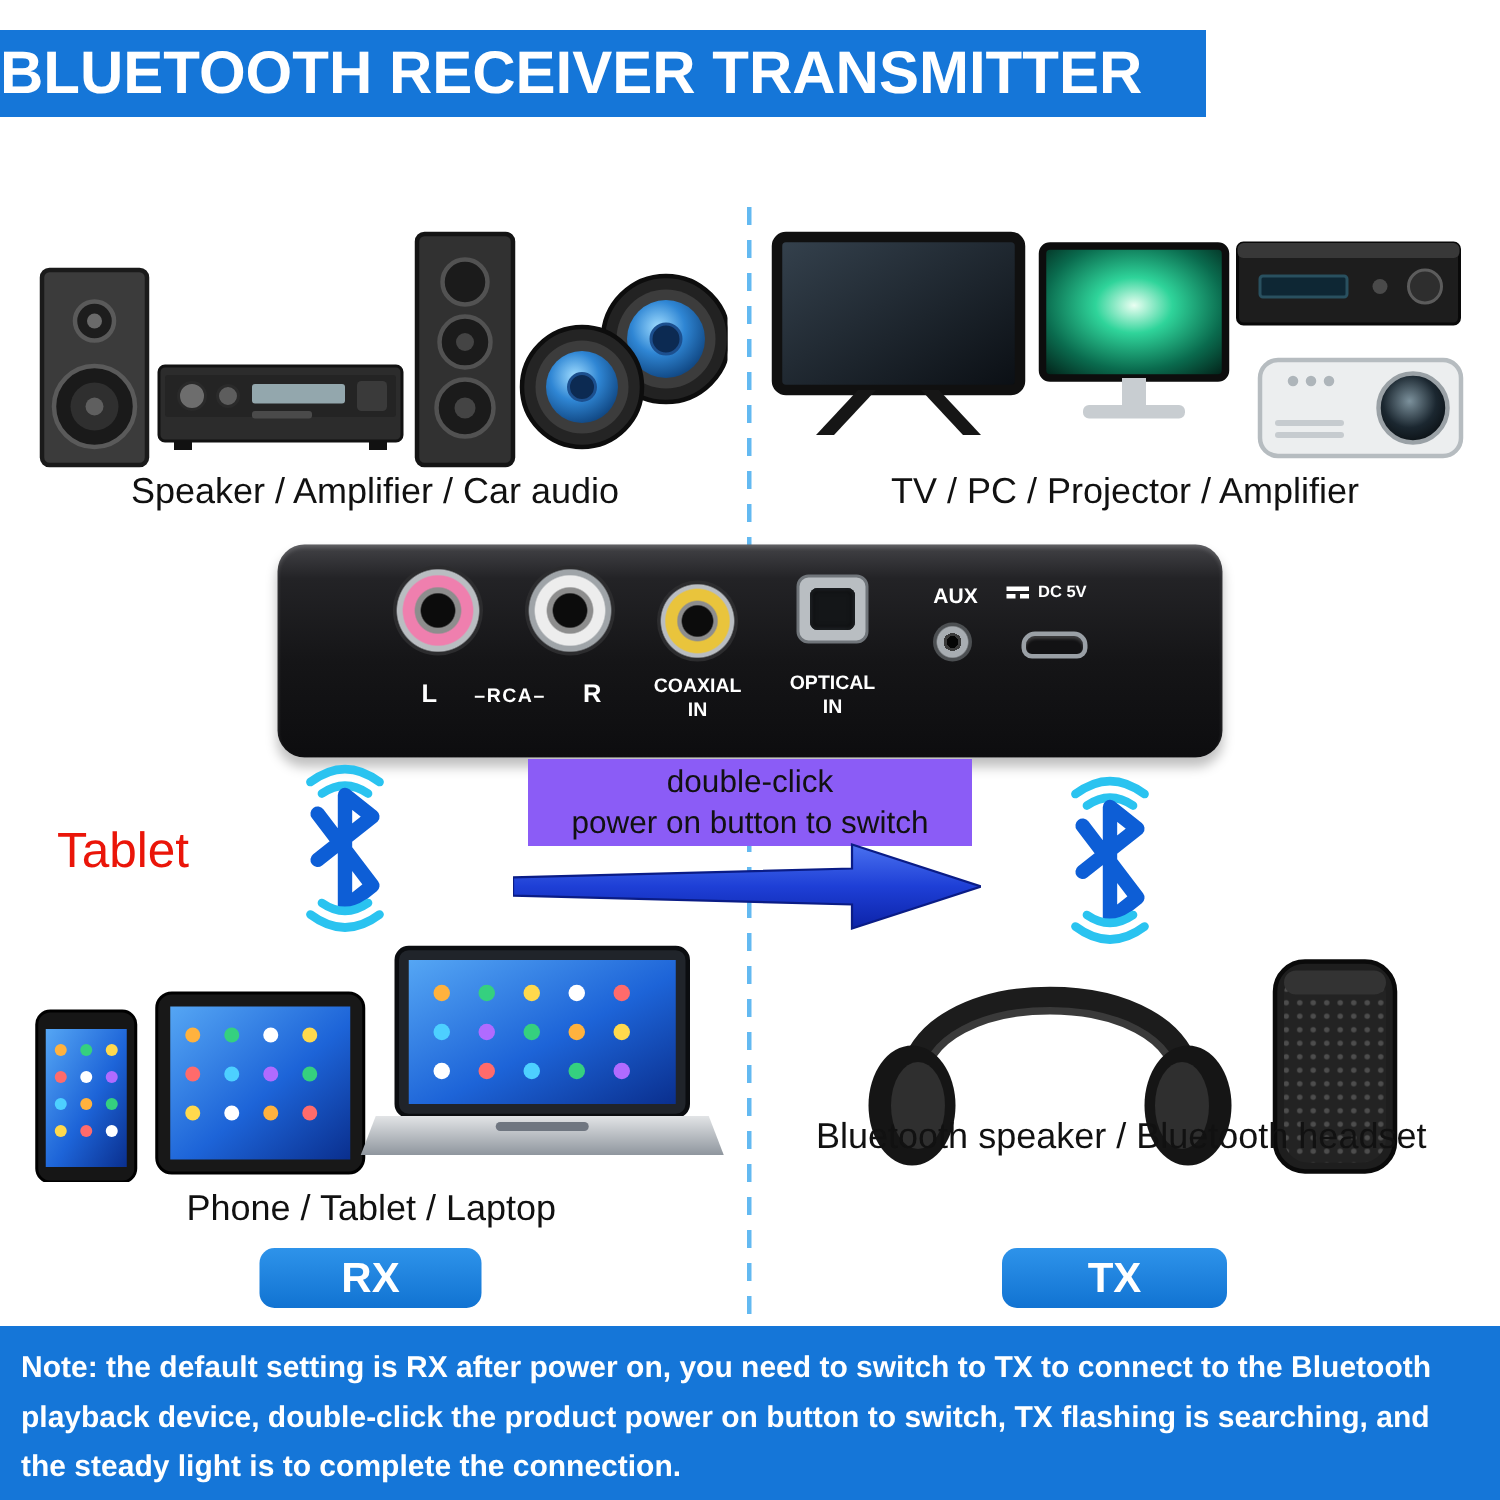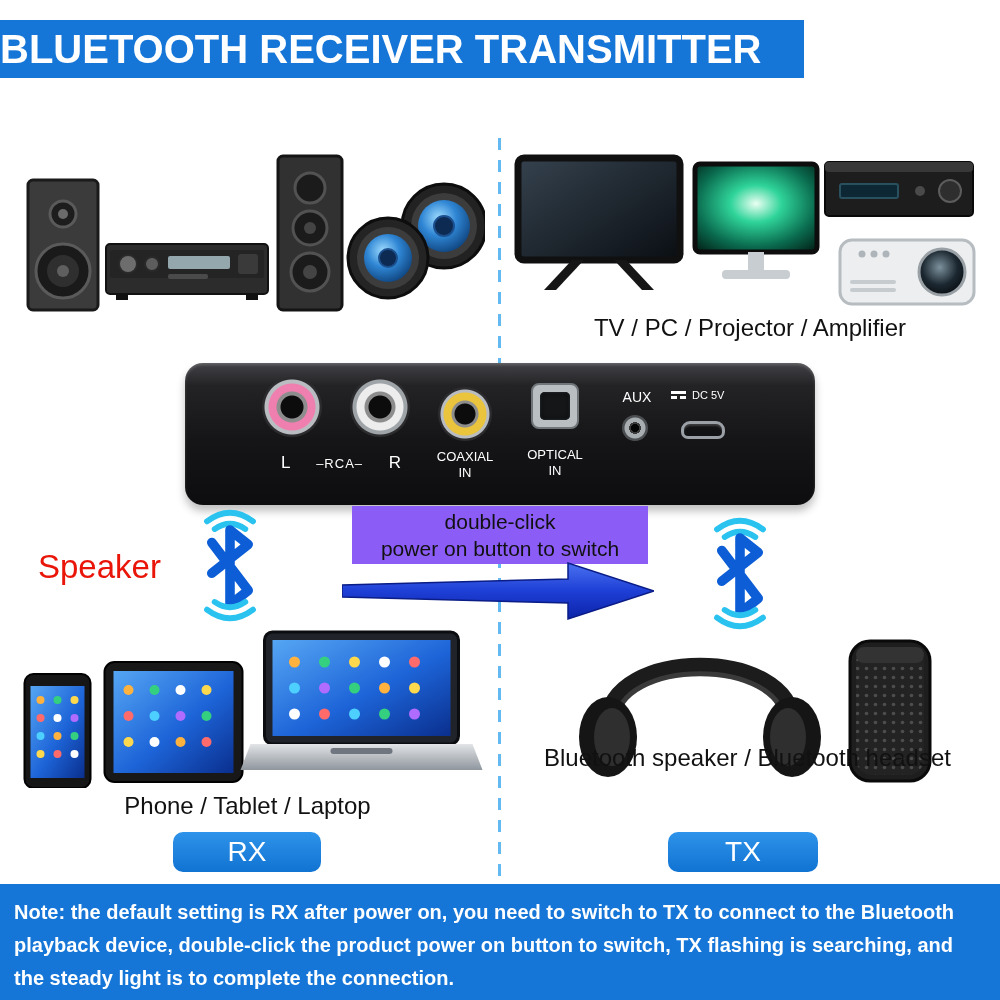--- a/index.html
+++ b/index.html
@@ -45,21 +45,21 @@
     background:radial-gradient(circle,#0c0c0c 0 11px,#8d8d8d 12px 15px,#ededed 16px 23px,#9fa4a8 24px 27px,#2c2c2e 28px)}
   .rca-yellow{left:253px;top:24px;width:54px;height:54px;
     background:radial-gradient(circle,#0c0c0c 0 10px,#8d8d8d 11px 13px,#e9c43c 14px 21px,#b9bdc1 22px 24px,#2c2c2e 25px)}
   .optical{position:absolute;left:346px;top:20px;width:48px;height:46px;border-radius:8px;background:#b9bec2;border:2px solid #70757a}
   .optical span{position:absolute;left:7px;top:7px;right:7px;bottom:7px;background:#141618;border-radius:5px;
     box-shadow:inset 0 0 5px #000, inset 0 0 2px 1px #3a3f44}
   .aux-jack{position:absolute;left:437px;top:52px;width:26px;height:26px;border-radius:50%;
     background:radial-gradient(circle,#050505 0 4px,#3a3a3a 4px 6px,#a8adb2 6px 10px,#4c4f52 11px 13px)}
   .usb{position:absolute;left:496px;top:58px;width:44px;height:18px;border:3px solid #9aa0a6;border-radius:9px 9px 7px 7px;
     background:#121214;box-shadow:inset 0 2px 2px rgba(255,255,255,.18)}
-  .lbl{position:absolute;color:#fff;font-weight:normal;z-index:3}
+  .lbl{position:absolute;color:#fff;font-weight:bold;z-index:3}
   .lbl-rca{left:96px;top:90px;width:120px;display:flex;justify-content:space-between;align-items:center;font-size:17px}
   .lbl-rca .mid{font-size:13px;letter-spacing:1px}
   .lbl-coax{left:244px;top:86px;width:72px;text-align:center;font-size:13px;line-height:16px}
   .lbl-opt{left:338px;top:84px;width:64px;text-align:center;font-size:13px;line-height:16px}
   .lbl-aux{left:428px;top:26px;width:48px;text-align:center;font-size:14px}
   .lbl-dc{left:486px;top:26px;display:flex;align-items:center;font-size:11px}
   .dc-sym{display:inline-block;width:15px;height:8px;border-top:3px solid #fff;border-bottom:3px dashed #fff;margin-right:6px}
 
   
   .default-lbl{position:absolute;left:38px;top:548px;font-size:33px;color:var(--accent-red,#ea1509);z-index:2}
@@ -68,21 +68,21 @@
   .bt-right{left:692px;top:514px}
   .bt-icon .wave{fill:none;stroke:var(--wave-cyan,#2ac3f0);stroke-width:6;stroke-linecap:round}
   .bt-icon .rune{fill:none;stroke:var(--rune-blue,#0d5ed6);stroke-width:10;stroke-linecap:round;stroke-linejoin:round}
   .instruction{position:absolute;left:352px;top:506px;width:296px;text-align:center;background:#8b5cf6;z-index:2;
     font-size:21px;color:#111;line-height:27px;padding:2px 0}
   .arrow{position:absolute;left:342px;top:558px;width:312px;height:66px;z-index:2}
   .arrow svg{display:block;width:100%;height:100%}
 
   
   .mode-btn{position:absolute;height:40px;border-radius:10px;z-index:2;text-align:center;
-    background:linear-gradient(180deg,#2e93ea,#1173d2);color:#fff;font-weight:normal;font-size:28px;line-height:40px}
+    background:linear-gradient(180deg,#2e93ea,#1173d2);color:#fff;font-weight:bold;font-size:28px;line-height:40px}
   .rx{left:173px;top:832px;width:148px}
   .tx{left:668px;top:832px;width:150px}
 
   .note-banner{position:absolute;left:0;top:884px;width:1000px;height:116px;background:var(--banner-blue,#1576d8);
     color:#fff;font-weight:bold;font-size:20px;line-height:33px;padding:12px 14px 16px 14px;text-align:left}
 </style>
 </head>
 <body>
 
 <div class="page">
@@ -183,20 +183,21 @@
         <circle cx="432" cy="122" r="23" fill="url(#tr-lens)" stroke="#9aa1a6" stroke-width="3"></circle>
         <circle cx="352" cy="104" r="3.5" fill="#aeb5ba"></circle>
         <circle cx="364" cy="104" r="3.5" fill="#aeb5ba"></circle>
         <circle cx="376" cy="104" r="3.5" fill="#aeb5ba"></circle>
         <rect x="340" y="130" width="46" height="4" rx="2" fill="#c6cbcf"></rect>
         <rect x="340" y="138" width="46" height="4" rx="2" fill="#c6cbcf"></rect>
       </g>
     </svg>
   </div>
 
+  <div class="caption cap-tl">Speaker / Amplifier / Car audio</div>
   <div class="caption cap-tr">TV / PC / Projector / Amplifier</div>
 
   <div class="device">
     <div class="rca rca-pink"></div>
     <div class="rca rca-white"></div>
     <div class="rca rca-yellow"></div>
     <div class="optical">
         <span></span>
       </div>
     <div class="aux-jack"></div>
@@ -215,21 +216,21 @@
       <div>OPTICAL</div>
       <div>IN</div>
     </div>
     <div class="lbl lbl-aux">AUX</div>
     <div class="lbl lbl-dc">
       <span class="dc-sym"></span>
       <span>DC 5V</span>
     </div>
   </div>
 
-  <div class="default-lbl">Speaker</div>
+  <div class="default-lbl">Tablet</div>
 
   <div class="bt-icon bt-left">
     <svg viewBox="0 0 100 124">
       <path class="wave" d="M26,16 Q50,-2 74,16"></path>
       <path class="wave" d="M34,24 Q50,13 66,24"></path>
       <path class="rune" d="M31,38 L69,88 L50,103 L50,25 L69,40 L31,70"></path>
       <path class="wave" d="M26,108 Q50,126 74,108"></path>
       <path class="wave" d="M34,100 Q50,111 66,100"></path>
     </svg>
   </div>

